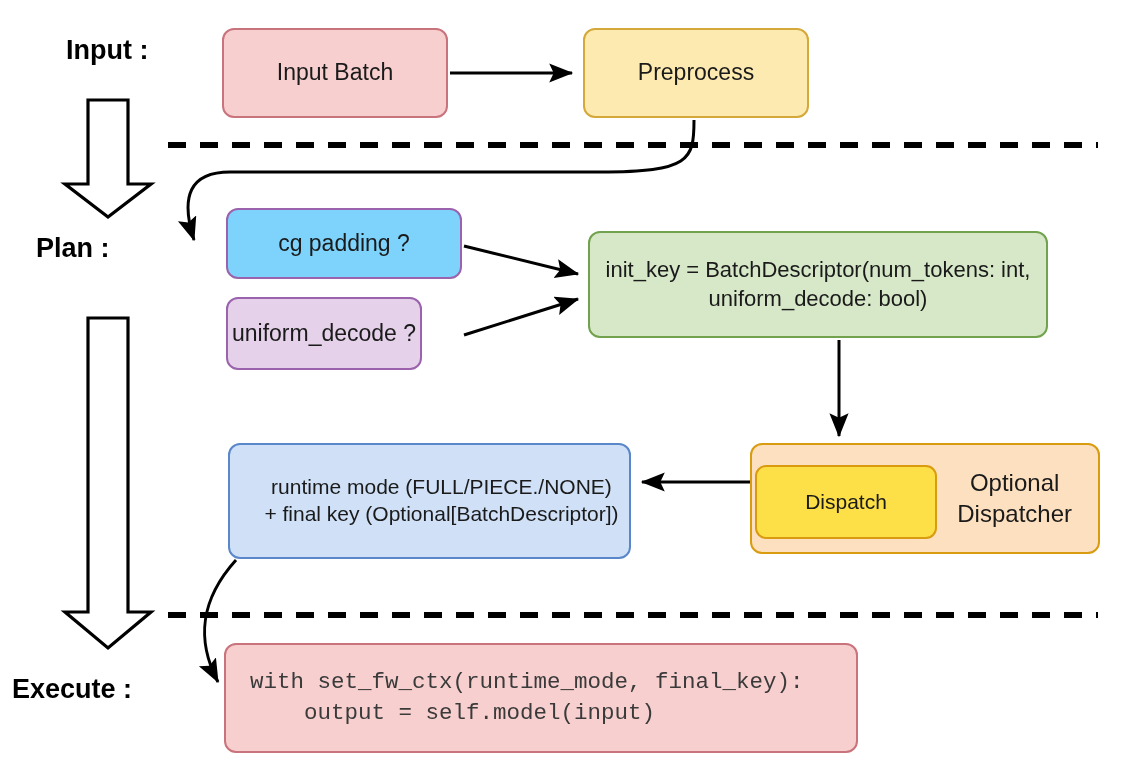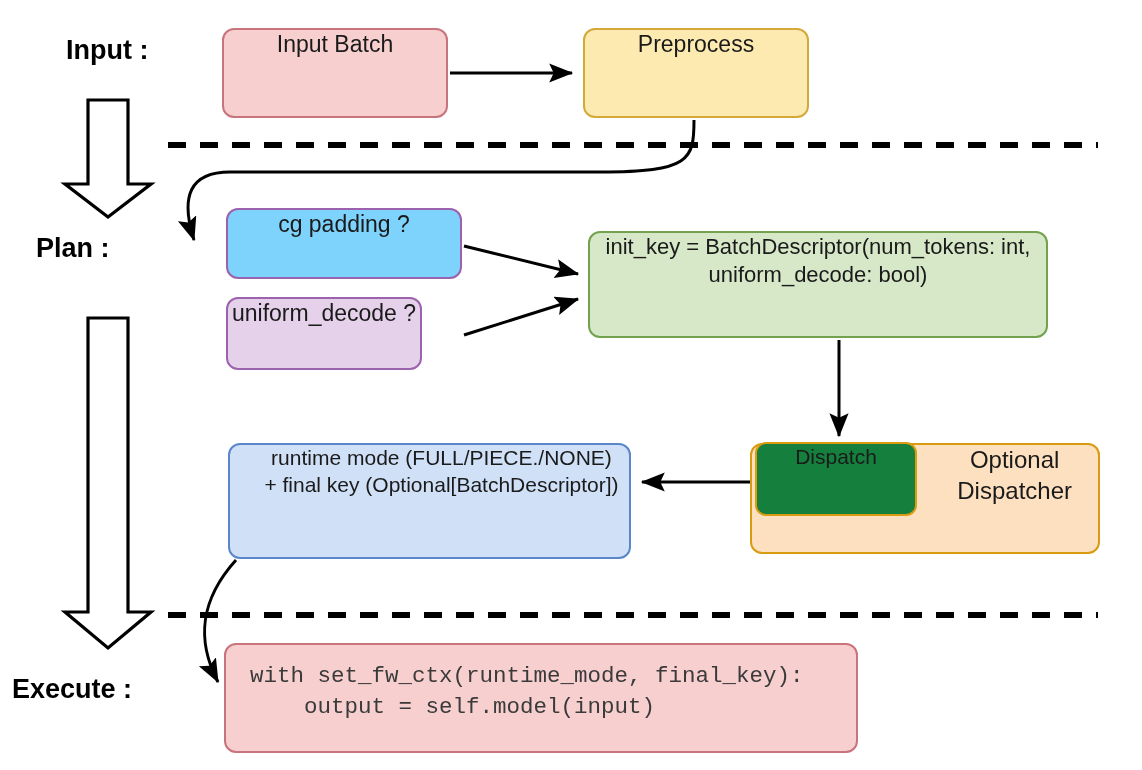--- a/index.html
+++ b/index.html
@@ -28,21 +28,21 @@
     font-weight: bold;
     font-size: 27px;
     color: #000000;
     white-space: nowrap;
     letter-spacing: 0px;
   }
   .node {
     position: absolute;
     box-sizing: border-box;
     display: flex;
-    align-items: flex-start;
+    align-items: center;
     justify-content: center;
     text-align: center;
     border-radius: 12px;
     border-width: 2px;
     border-style: solid;
     color: #1a1a1a;
     line-height: 1.28;
   }
   .node-text { display: block; }
 
@@ -69,22 +69,22 @@
   .n-runtime-mode {
     left: 228px; top: 443px; width: 403px; height: 116px;
     background: #cfe0f7; border-color: #5a87c9; font-size: 21px; padding-left: 24px;
   }
   .n-cudagraph-dispatcher {
     left: 750px; top: 443px; width: 350px; height: 111px;
     background: #fde0bf; border-color: #d99b10; font-size: 24px;
     justify-content: flex-end; padding-right: 26px;
   }
   .n-dispatch {
-    left: 755px; top: 442px; width: 162px; height: 74px;
-    background: #15803d; border-color: #d99b10; font-size: 21px;
+    left: 755px; top: 465px; width: 182px; height: 74px;
+    background: #fde047; border-color: #d99b10; font-size: 21px;
     border-radius: 11px;
   }
   .n-code {
     left: 224px; top: 643px; width: 634px; height: 110px;
     background: #f7cfcf; border-color: #c9737c;
     font-family: "Liberation Mono", "DejaVu Sans Mono", monospace;
     font-size: 22.5px;
     justify-content: flex-start;
     text-align: left;
     padding-left: 8px;

